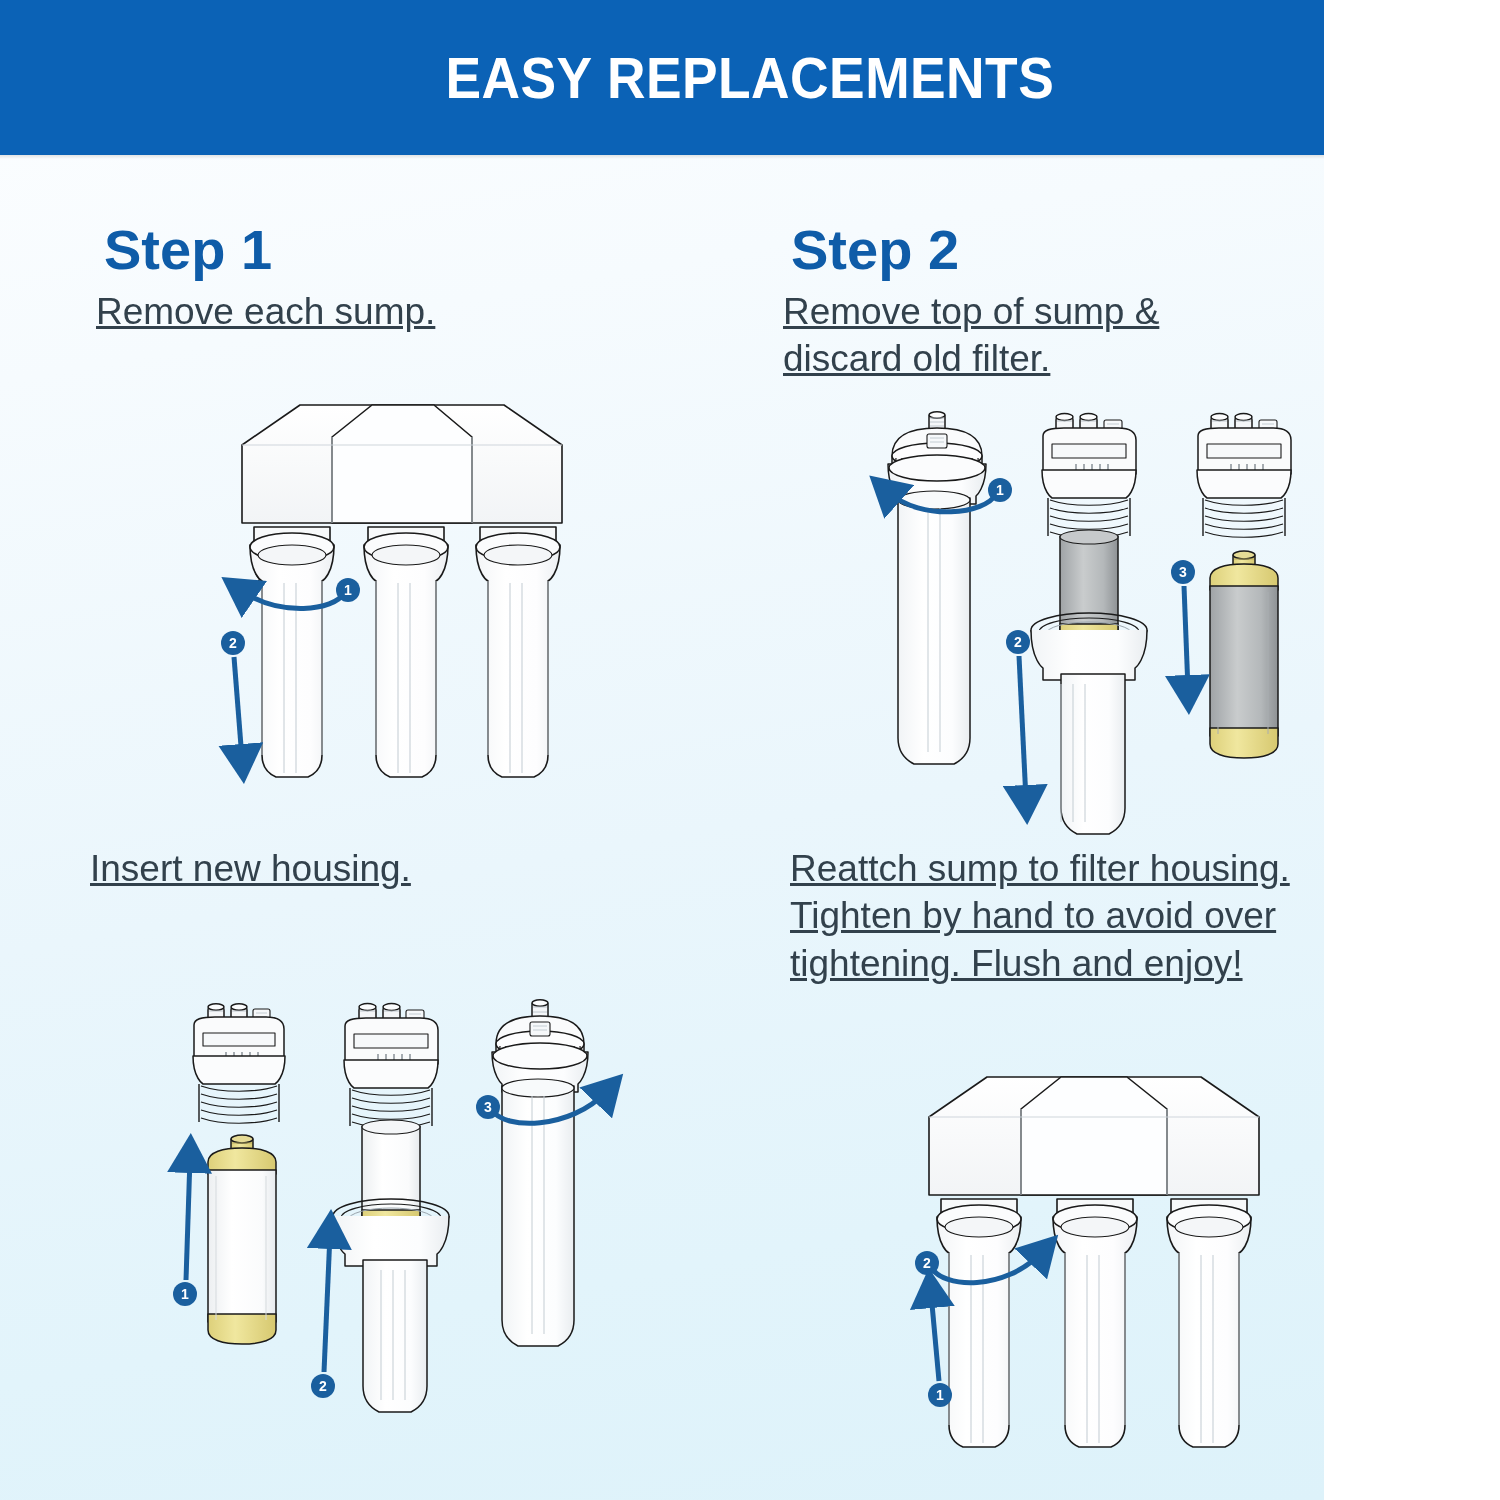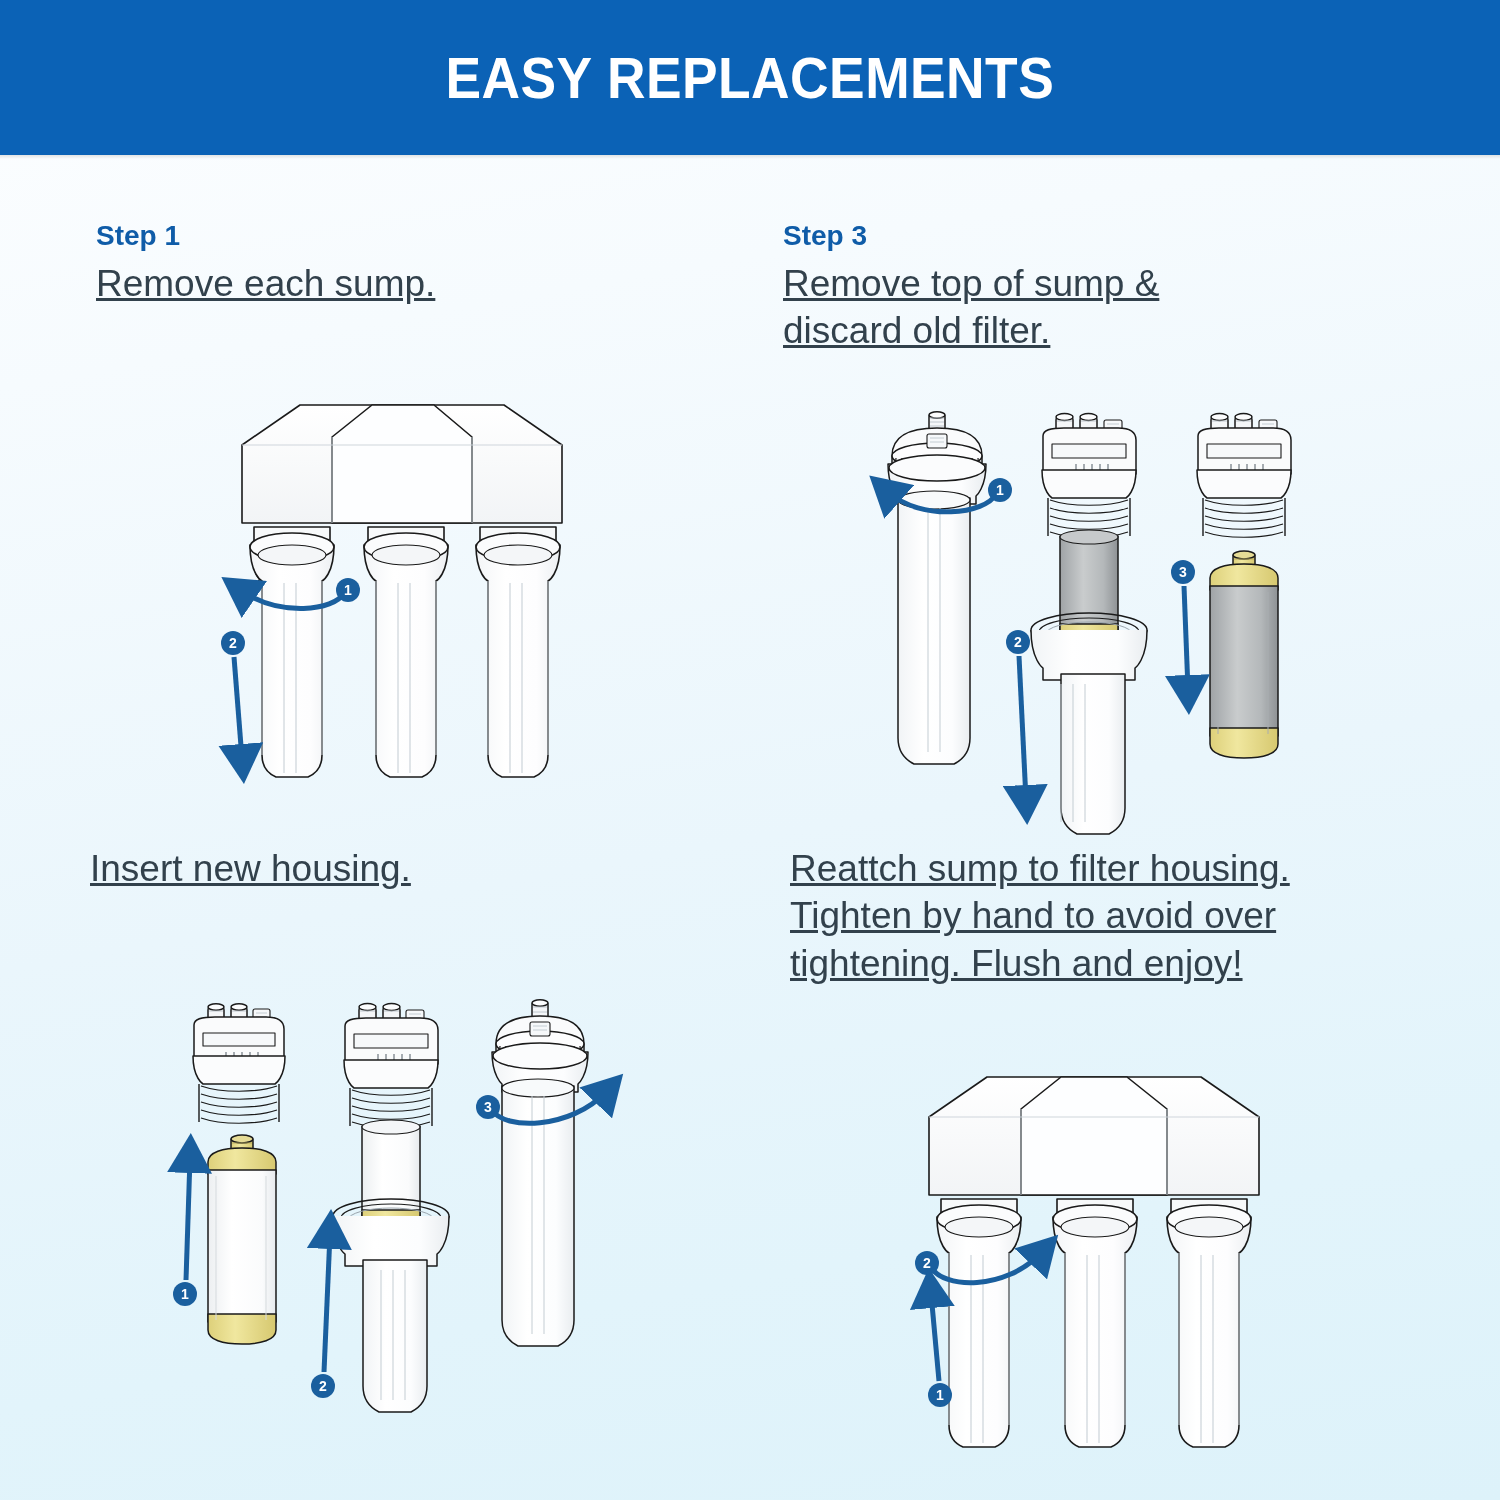--- a/index.html
+++ b/index.html
@@ -8,21 +8,21 @@
   }
   body {
     width: 1500px;
     height: 1500px;
     font-family: "Liberation Sans", sans-serif;
     background: #ffffff;
     overflow: hidden;
   }
   .page {
     position: relative;
-    width: 1500px;
+    width: 1324px;
     height: 1500px;
     background: linear-gradient(170deg, #fdfeff 0%, #f6fbfe 22%, #eaf6fc 55%, #e2f4fb 80%, #ddf2fa 100%);
     overflow: hidden;
   }
 
   
   .banner {
     position: absolute;
     left: 0; top: 0;
     width: 1500px;
@@ -49,24 +49,24 @@
     height: 4px;
     background: linear-gradient(180deg, rgba(0,0,0,0.10), rgba(0,0,0,0));
   }
 
   
   .step {
     position: absolute;
   }
   .step-head {
     color: #0f5ca8;
-    font-size: 28px;
+    font-size: 56px;
     font-weight: bold;
     line-height: 1.0;
-    margin: 0 0 10px 0;
+    margin: 0 0 10px 8px;
     white-space: nowrap;
   }
   .step-body {
     color: #32414c;
     font-size: 37px;
     line-height: 1.28;
     font-weight: normal;
     max-width: 620px;
     text-decoration: underline;
   }
@@ -95,21 +95,21 @@
     <div class="banner-title">EASY REPLACEMENTS</div>
   </div>
   <div class="banner-shadow"></div>
 
   <div class="step" id="step1">
     <div class="step-head">Step 1</div>
     <div class="step-body">Remove each sump.</div>
   </div>
 
   <div class="step" id="step2">
-    <div class="step-head">Step 3</div>
+    <div class="step-head">Step 2</div>
     <div class="step-body" style="max-width:470px">Remove top of sump &amp; discard old filter.</div>
   </div>
 
   <div class="step" id="step3">
     <div class="step-body">Insert new housing.</div>
   </div>
 
   <div class="step" id="step4">
     <div class="step-body" style="max-width:600px">Reattch sump to filter housing. Tighten by hand to avoid over tightening. Flush and enjoy!</div>
   </div>

